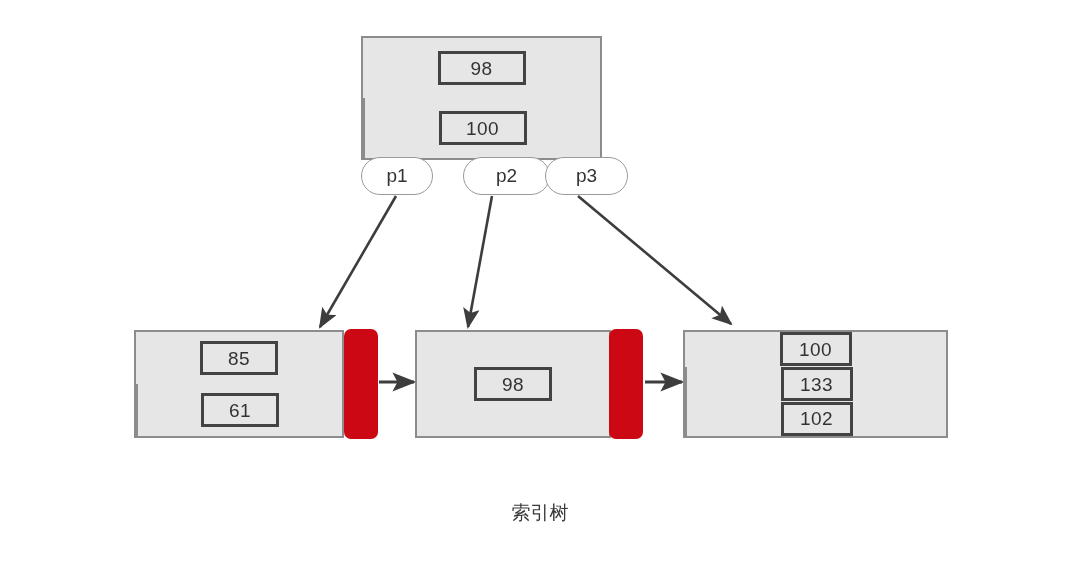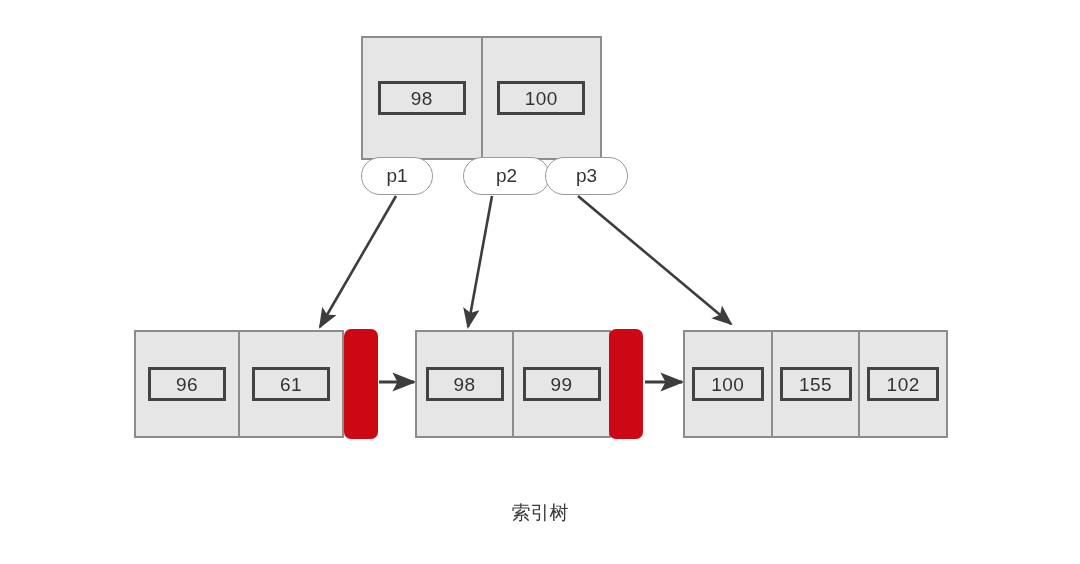--- a/index.html
+++ b/index.html
@@ -22,21 +22,21 @@
     height: 564px;
   }
 
   
   .node {
     position: absolute;
     box-sizing: border-box;
     background: #e6e6e6;
     border: 2px solid #8c8c8c;
     display: flex;
-    flex-direction: row;
+    flex-direction: column;
     align-items: stretch;
   }
   .cell {
     position: relative;
     box-sizing: border-box;
     flex: 1 1 auto;
     display: flex;
     align-items: center;
     justify-content: center;
     background: #e6e6e6;
@@ -154,43 +154,40 @@
     <div class="valbox">100</div>
   </div>
 </div>
 
 <div class="ptr" id="ptr-p1">p1</div>
 <div class="ptr" id="ptr-p2">p2</div>
 <div class="ptr" id="ptr-p3">p3</div>
 
 <div class="node leaf" id="leaf-0">
   <div class="cell">
-    <div class="valbox">96</div>
+    <div class="valbox">85</div>
   </div>
   <div class="cell">
     <div class="valbox">61</div>
   </div>
 </div>
 <div class="redblock" id="red-0"></div>
 
 <div class="node leaf" id="leaf-1">
   <div class="cell">
     <div class="valbox">98</div>
   </div>
-  <div class="cell">
-    <div class="valbox">99</div>
-  </div>
 </div>
 <div class="redblock" id="red-1"></div>
 
 <div class="node leaf" id="leaf-2">
   <div class="cell">
     <div class="valbox">100</div>
   </div>
   <div class="cell">
-    <div class="valbox">155</div>
+    <div class="valbox">133</div>
   </div>
   <div class="cell">
     <div class="valbox">102</div>
   </div>
 </div>
 
 <div class="caption">索引树</div>
 
 </body></html>

